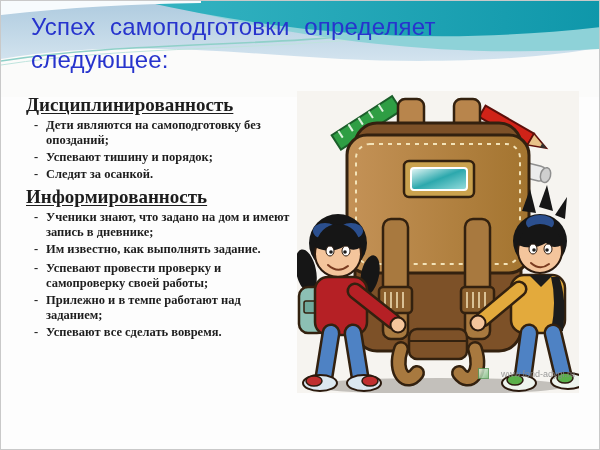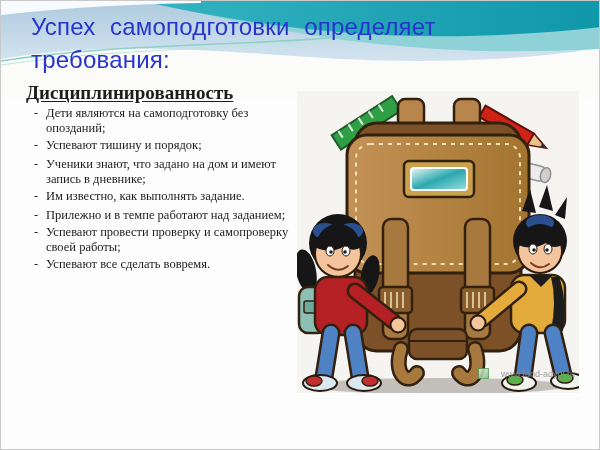--- a/index.html
+++ b/index.html
@@ -11,28 +11,28 @@
   
   .header-art{position:absolute; top:0; left:0; width:600px; height:96px; z-index:1;}
   .title{
     position:absolute; top:9px; left:30px; width:500px; z-index:2;
     font-family:"Liberation Sans", sans-serif;
     font-size:24px; line-height:33px; color:#2734cd; font-weight:400;
     word-spacing:0.32em; letter-spacing:0.2px;
   }
   
   .content{
-    position:absolute; left:25px; top:81px; width:264px; z-index:2;
+    position:absolute; left:25px; top:93px; width:264px; z-index:2;
     color:#1d1d1d;
   }
   .section h2{
     font-size:19px; line-height:22px; font-weight:600; margin:0 0 2px 0;
     color:#1d1d1d; text-decoration:underline; text-underline-offset:2px;
   }
-  .section ul{list-style:none; margin:0 0 4px 0; padding:0 0 0 8px;}
+  .section ul{list-style:none; margin:0 0 4px 0; padding:0 0 0 8px;font-weight:bold;}
   .section li{
     position:relative; padding-left:12px; font-size:12.5px; line-height:15px;
     margin:0 0 2px 0;
   }
   .section li::before{content:"-"; position:absolute; left:0; top:0;}
   
   .illustration{
     position:absolute; left:296px; top:90px; width:282px; height:302px; z-index:2;
     background:#f6f4f0;
   }
@@ -74,45 +74,47 @@
 
     <path d="M150,0 C280,34 420,58 600,48 L600,0 Z" fill="#8ed2d8"></path>
 
     <path d="M140,0 C300,36 440,44 600,26 L600,0 Z" fill="url(#tealGradHdr)"></path>
 
     <path d="M0,14 C70,6 130,3 200,2 L200,0 L0,0 Z" fill="#f7fbfd"></path>
   </svg>
 
   <div class="title">
     <div>Успех самоподготовки определяет</div>
-    <div>требования:</div>
+    <div>следующее:</div>
   </div>
 
   <div class="content">
 
     <div class="section">
       <h2>Дисциплинированность</h2>
       <ul>
         <li>Дети являются на самоподготовку без опозданий;</li>
         <li>Успевают тишину и порядок;</li>
+        <li>Следят за осанкой.</li>
       </ul>
     </div>
 
 
     <div class="section">
+      <h2>Информированность</h2>
       <ul>
         <li>Ученики знают, что задано на дом и имеют запись в дневнике;</li>
         <li>Им известно, как выполнять задание.</li>
       </ul>
     </div>
 
     <div class="section">
       <ul>
+        <li>Успевают провести проверку и самопроверку своей работы;</li>
         <li>Прилежно и в темпе работают над заданием;</li>
-        <li>Успевают провести проверку и самопроверку своей работы;</li>
         <li>Успевают все сделать вовремя.</li>
       </ul>
     </div>
 
   </div>
 
   <div class="illustration">
     <svg viewBox="0 0 282 302" width="282" height="302" xmlns="http://www.w3.org/2000/svg" aria-hidden="true">
       <defs>
         <linearGradient id="plateTeal" x1="0" y1="0" x2="1" y2="1">

